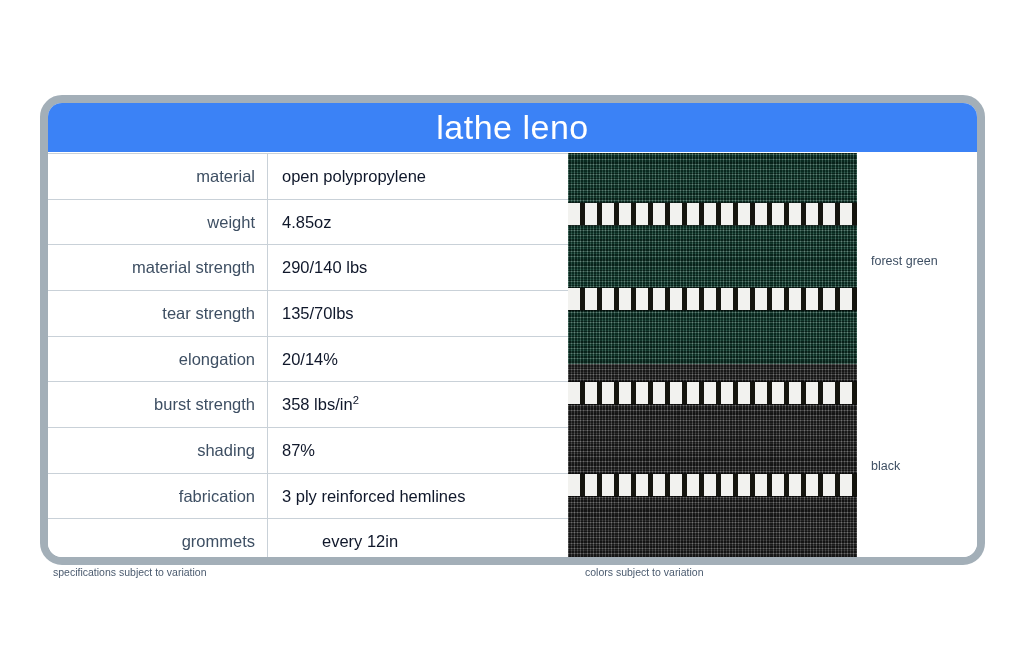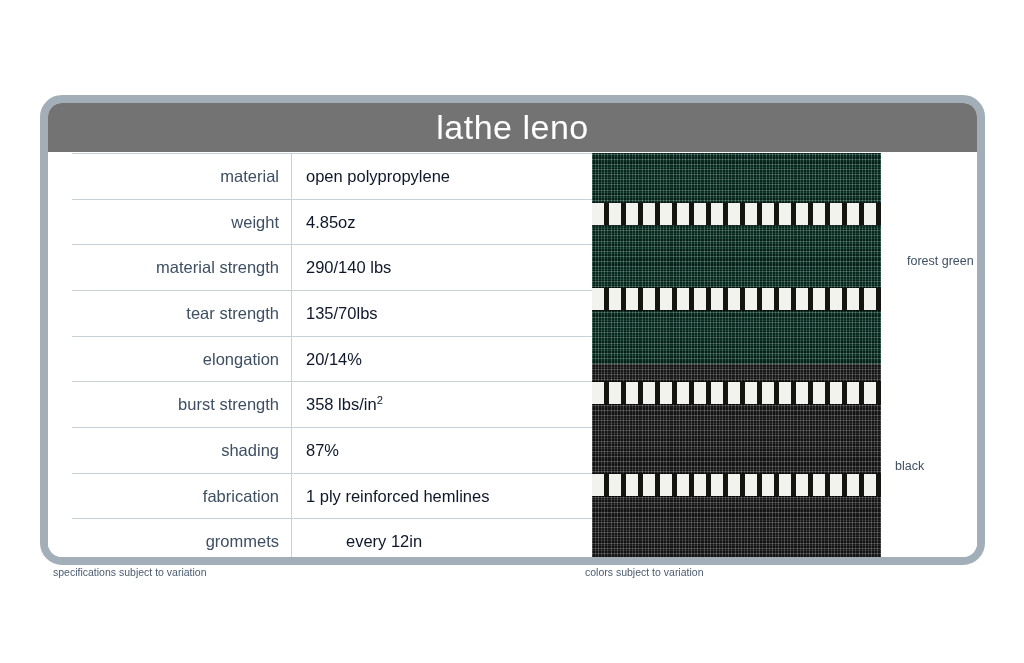--- a/index.html
+++ b/index.html
@@ -23,40 +23,39 @@
     height: 470px;
     box-sizing: border-box;
     border: 8px solid #a3afb8;
     border-radius: 22px;
     background: #ffffff;
     overflow: hidden;
   }
 
   #card-header {
     height: 50px;
-    background: #737373;
+    background: #3b82f6;
     display: flex;
     align-items: center;
     justify-content: center;
     position: relative;
     top: -1px;
   }
   #card-title {
     color: #ffffff;
     font-size: 34px;
     font-weight: 300;
     letter-spacing: 0.5px;
     line-height: 1;
   }
 
   #card-body {
     display: flex;
     height: 411px;
     background: #ffffff;
-    padding-left: 24px;
   }
 
   
   #spec-table {
     width: 520px;
     flex: 0 0 520px;
     display: flex;
     flex-direction: column;
     border-top: 1px solid #c9d1d8;
   }
@@ -178,21 +177,21 @@
     top: 0;
     width: 100%;
   }
   .color-label {
     position: absolute;
     left: 14px;
     color: #3e4f63;
     font-size: 12.5px;
     white-space: nowrap;
   }
-  #color-label-green { top: 101px; margin-left: 12px; }
+  #color-label-green { top: 101px; }
   #color-label-black { top: 306px; }
 
   
   .footnote {
     position: absolute;
     color: #4a5a6e;
     font-size: 10.5px;
     white-space: nowrap;
   }
   #footnote-specs { left: 53px; top: 566px; }
@@ -242,21 +241,21 @@
       </div>
 
 
       <div class="spec-row">
         <div class="spec-label">shading</div>
         <div class="spec-value">87%</div>
       </div>
 
       <div class="spec-row">
         <div class="spec-label">fabrication</div>
-        <div class="spec-value">1 ply reinforced hemlines</div>
+        <div class="spec-value">3 ply reinforced hemlines</div>
       </div>
 
       <div class="spec-row">
         <div class="spec-label">grommets</div>
         <div class="spec-value">every 12in</div>
       </div>
 
     </div>
 
     <div id="swatch-column">

